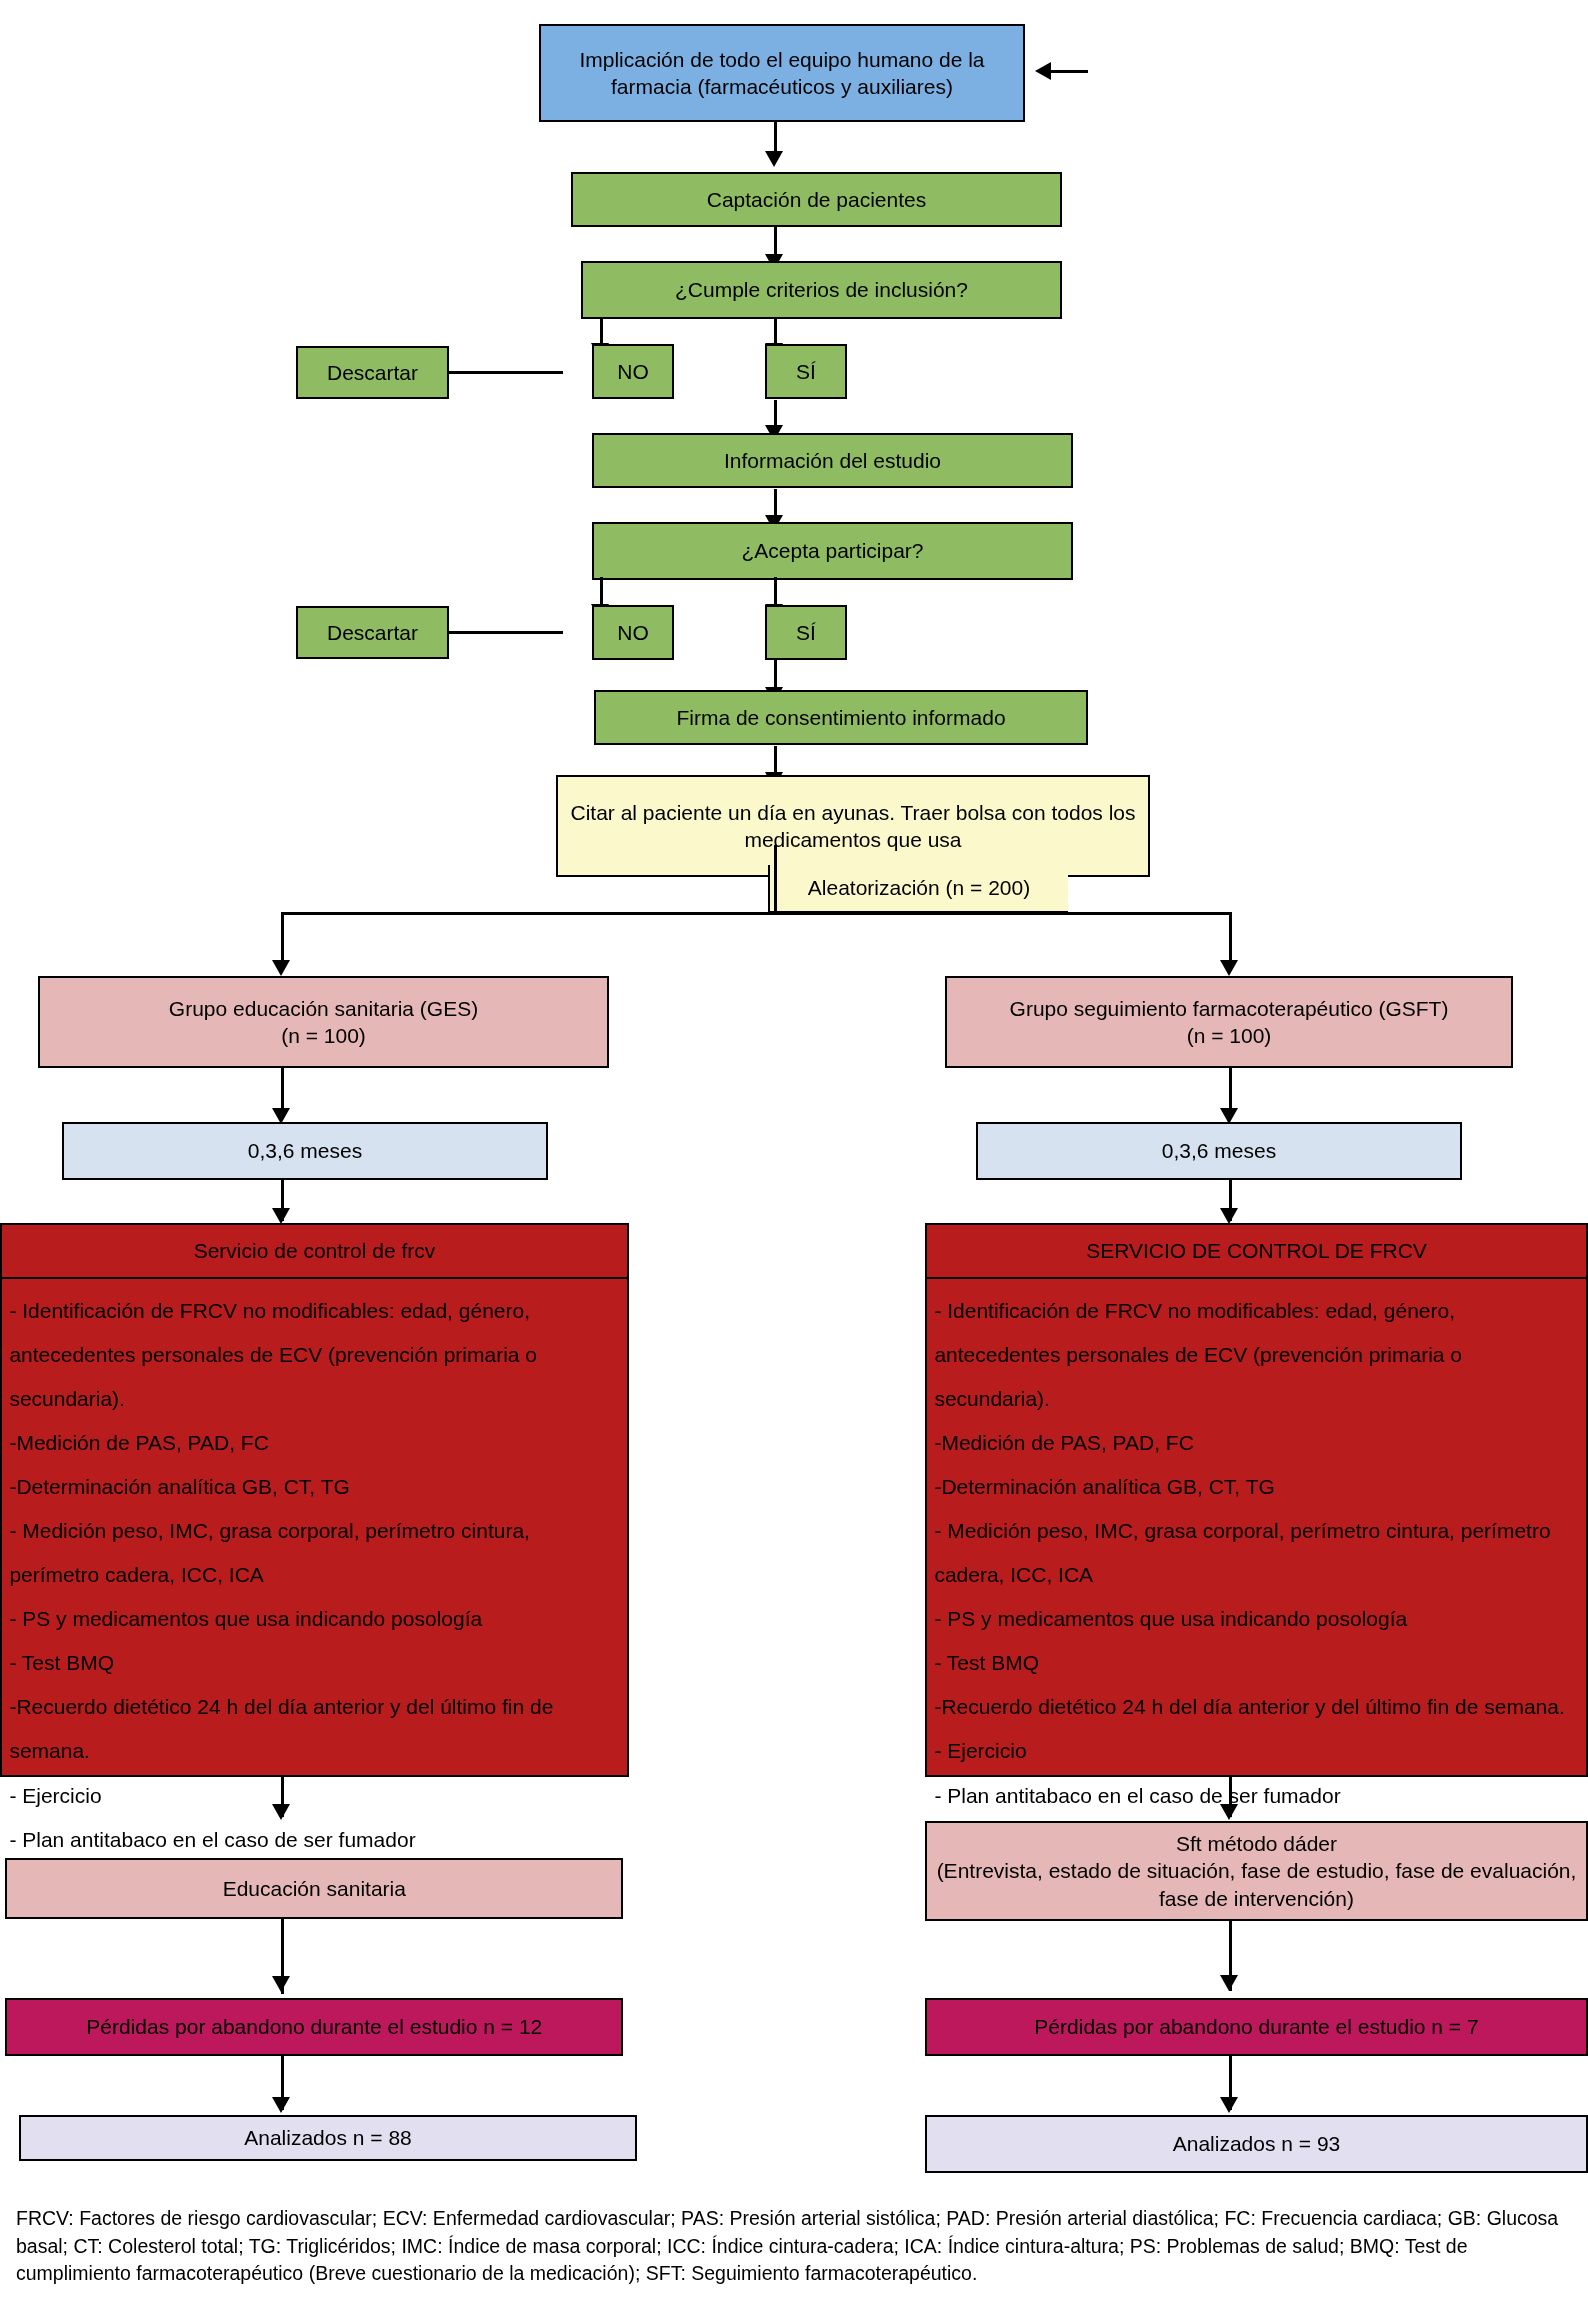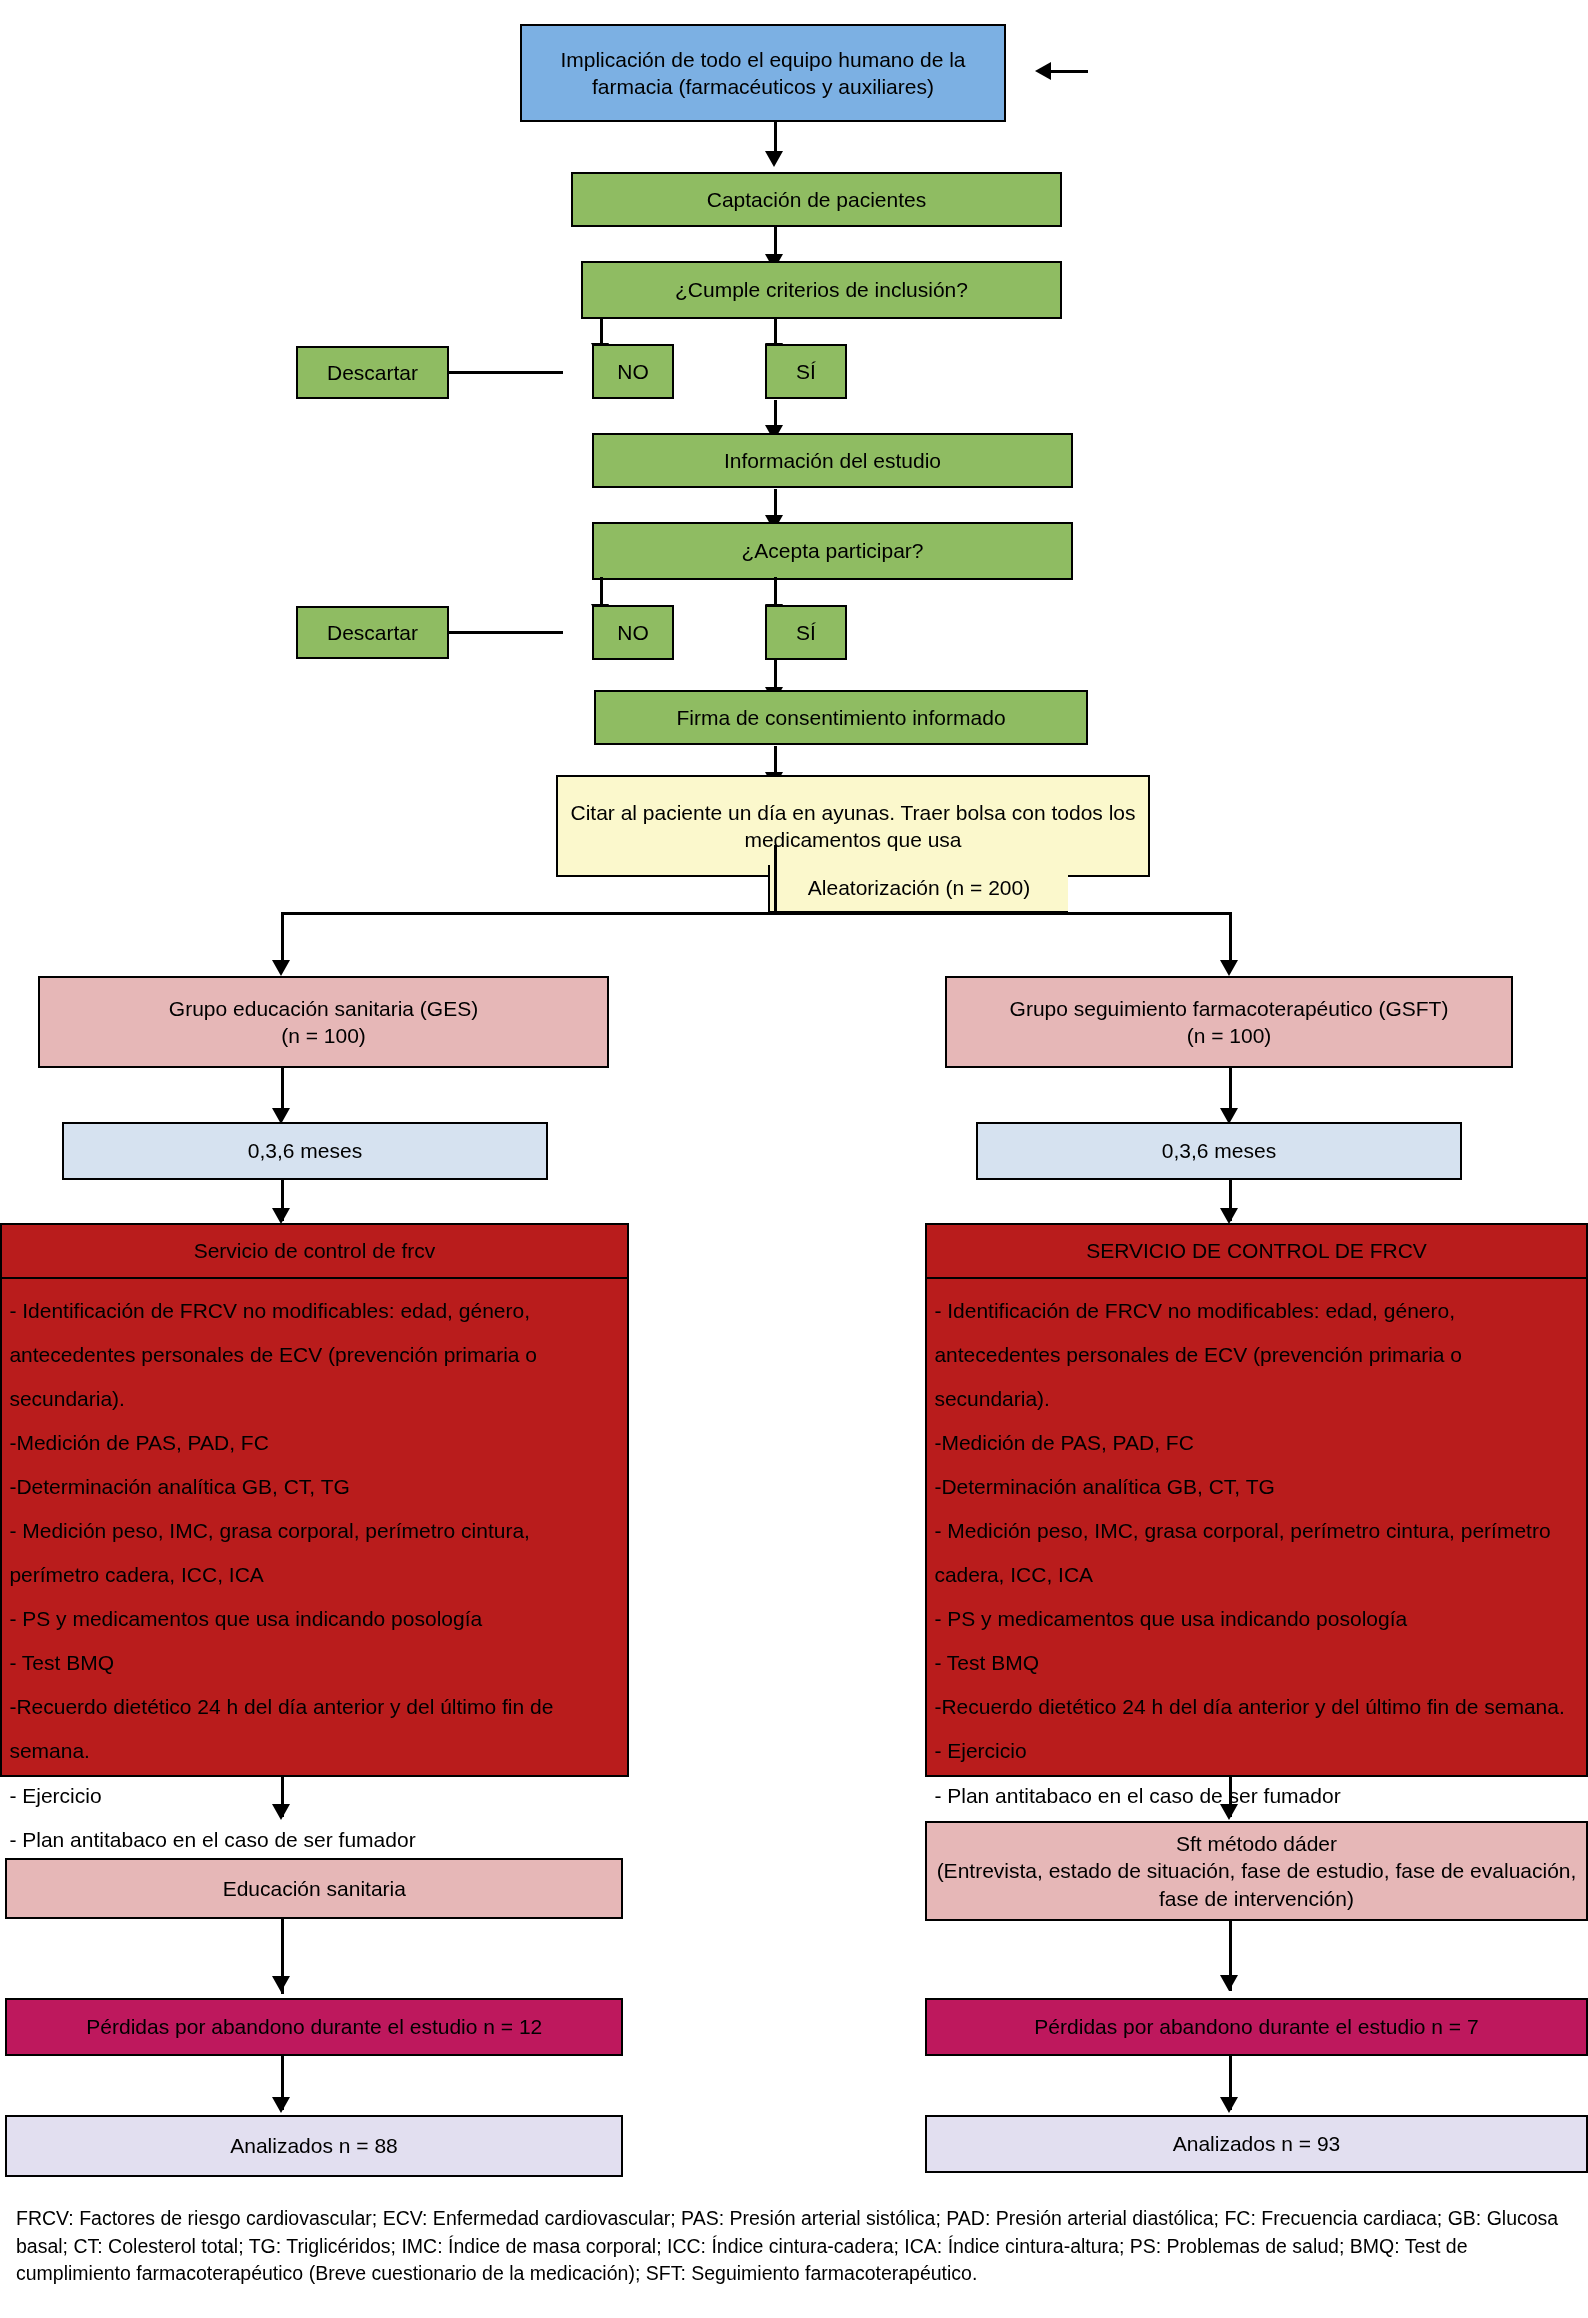--- a/index.html
+++ b/index.html
@@ -90,21 +90,21 @@
     border-left:2.6px solid #000;
     display:flex;align-items:center;justify-content:center;
     font-size:21px;
   }
 </style>
 </head>
 <body>
 
 <div id="canvas">
 
-  <div class="box blue" style="left:520px;top:24px;width:486px;height:98px;">Implicación de todo el equipo humano de la farmacia (farmacéuticos y auxiliares)</div>
+  <div class="box blue" style="left:539px;top:24px;width:486px;height:98px;">Implicación de todo el equipo humano de la farmacia (farmacéuticos y auxiliares)</div>
 
 
   <div class="hline" style="left:1051px;top:70px;width:37px;"></div>
   <div class="arrow-left" style="left:1035px;top:62px;"></div>
 
   <div class="vline" style="left:774px;top:121px;height:32px;"></div>
   <div class="arrow-down" style="left:765px;top:151px;"></div>
 
   <div class="box green" style="left:539px;top:172px;width:491px;height:55px;">Captación de pacientes</div>
 
@@ -200,21 +200,21 @@
   <div class="box pink" style="left:5.3px;top:1858px;width:618px;height:61px;white-space:pre-line;">Educación sanitaria</div>
 
   <div class="vline" style="left:281px;top:1917px;height:77px;"></div>
   <div class="arrow-down" style="left:272px;top:1976px;"></div>
 
   <div class="box bright-yellow" style="left:5.3px;top:1998px;width:618px;height:58px;">Pérdidas por abandono durante el estudio n = 12</div>
 
   <div class="vline" style="left:281px;top:2055px;height:55px;"></div>
   <div class="arrow-down" style="left:272px;top:2097px;"></div>
 
-  <div class="box lavender" style="left:5px;top:2115px;width:618px;height:62px;">Analizados n = 88</div>
+  <div class="box lavender" style="left:19px;top:2115px;width:618px;height:46px;">Analizados n = 88</div>
 
   <div class="box pink" style="left:945px;top:976px;width:568px;height:92px;white-space:pre-line;text-align:center;">Grupo seguimiento farmacoterapéutico (GSFT)
 (n = 100)</div>
 
   <div class="vline" style="left:1229px;top:1068px;height:48px;"></div>
   <div class="arrow-down" style="left:1220px;top:1108px;"></div>
 
   <div class="box lblue" style="left:976px;top:1122px;width:486px;height:58px;">0,3,6 meses</div>
 
   <div class="vline" style="left:1229px;top:1180px;height:41px;"></div>

